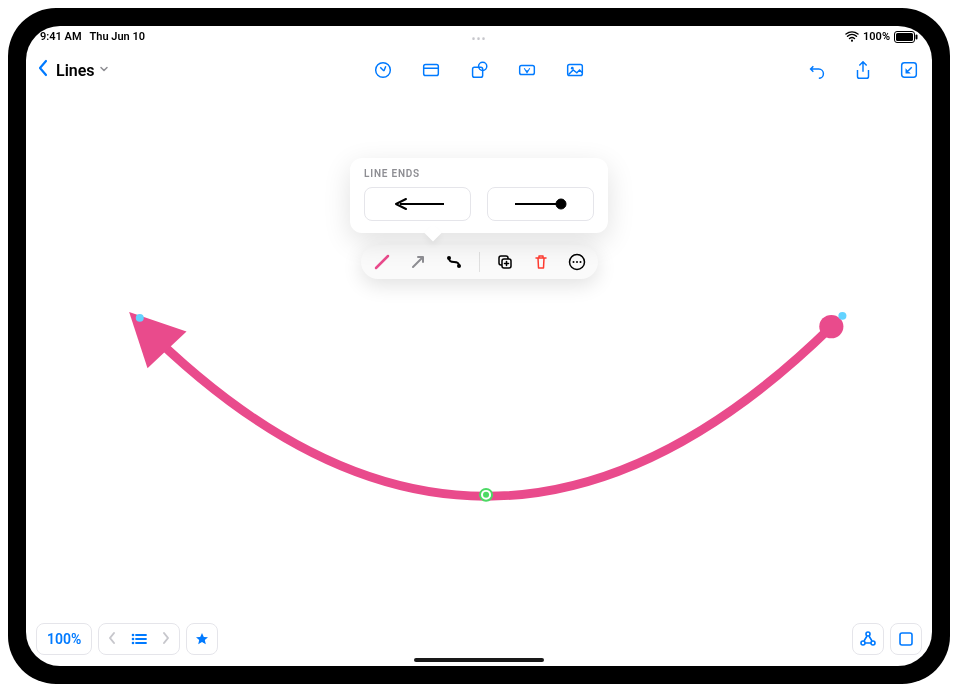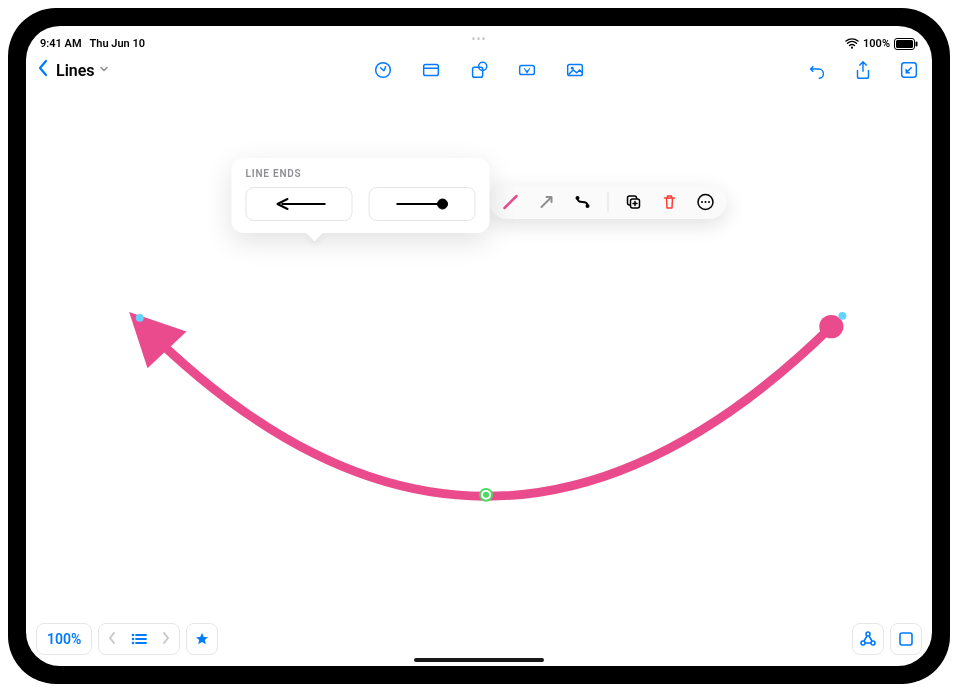--- a/index.html
+++ b/index.html
@@ -18,21 +18,21 @@
     background:#000;border-radius:var(--ipad-radius);
     padding:18px;box-sizing:border-box;
   }
   .screen{
     width:100%;height:100%;background:#fff;border-radius:var(--screen-radius);
     position:relative;overflow:hidden;
   }
   
   .status{
     position:absolute;top:0;left:0;right:0;height:20px;
-    display:flex;align-items:flex-end;justify-content:space-between;
+    display:flex;align-items:flex-start;justify-content:space-between;
     padding:4px 14px 0;font-size:11px;font-weight:600;color:#000;
   }
   .status-left{display:flex;gap:8px;align-items:center;}
   .status-right{display:flex;gap:4px;align-items:center;}
   .wifi-icon,.battery-icon{display:inline-block;}
   .wifi-icon svg,.battery-icon svg{display:block;}
   .dots{
     position:absolute;top:6px;left:50%;transform:translateX(-50%);
     color:#c7c7cc;font-size:12px;letter-spacing:1px;
   }
@@ -51,21 +51,21 @@
   .tb-icon svg{width:22px;height:22px;stroke:currentColor;fill:none;stroke-width:1.6;}
   
   .canvas{position:absolute;top:64px;left:0;right:0;bottom:48px;}
   .canvas svg{position:absolute;inset:0;width:100%;height:100%;}
   .sel-dot{fill:#63d3ff;}
   .mid-dot-outer{fill:#fff;stroke:#4cd964;stroke-width:2;}
   .mid-dot-inner{fill:#4cd964;}
   
   .popover{
     position:absolute;left:50%;top:132px;transform:translateX(-50%);
-    display:flex;flex-direction:row;align-items:center;gap:0;
+    display:flex;flex-direction:column;align-items:center;gap:0;
     pointer-events:none;
   }
   .line-ends{
     background:#fff;border-radius:12px;box-shadow:0 8px 28px rgba(0,0,0,0.12);
     padding:10px 14px 12px;pointer-events:auto;min-width:230px;
     position:relative;
   }
   .line-ends-title{font-size:10px;letter-spacing:0.8px;color:#8e8e93;font-weight:600;margin-bottom:8px;}
   .ends-row{display:flex;gap:16px;}
   .end-btn{

